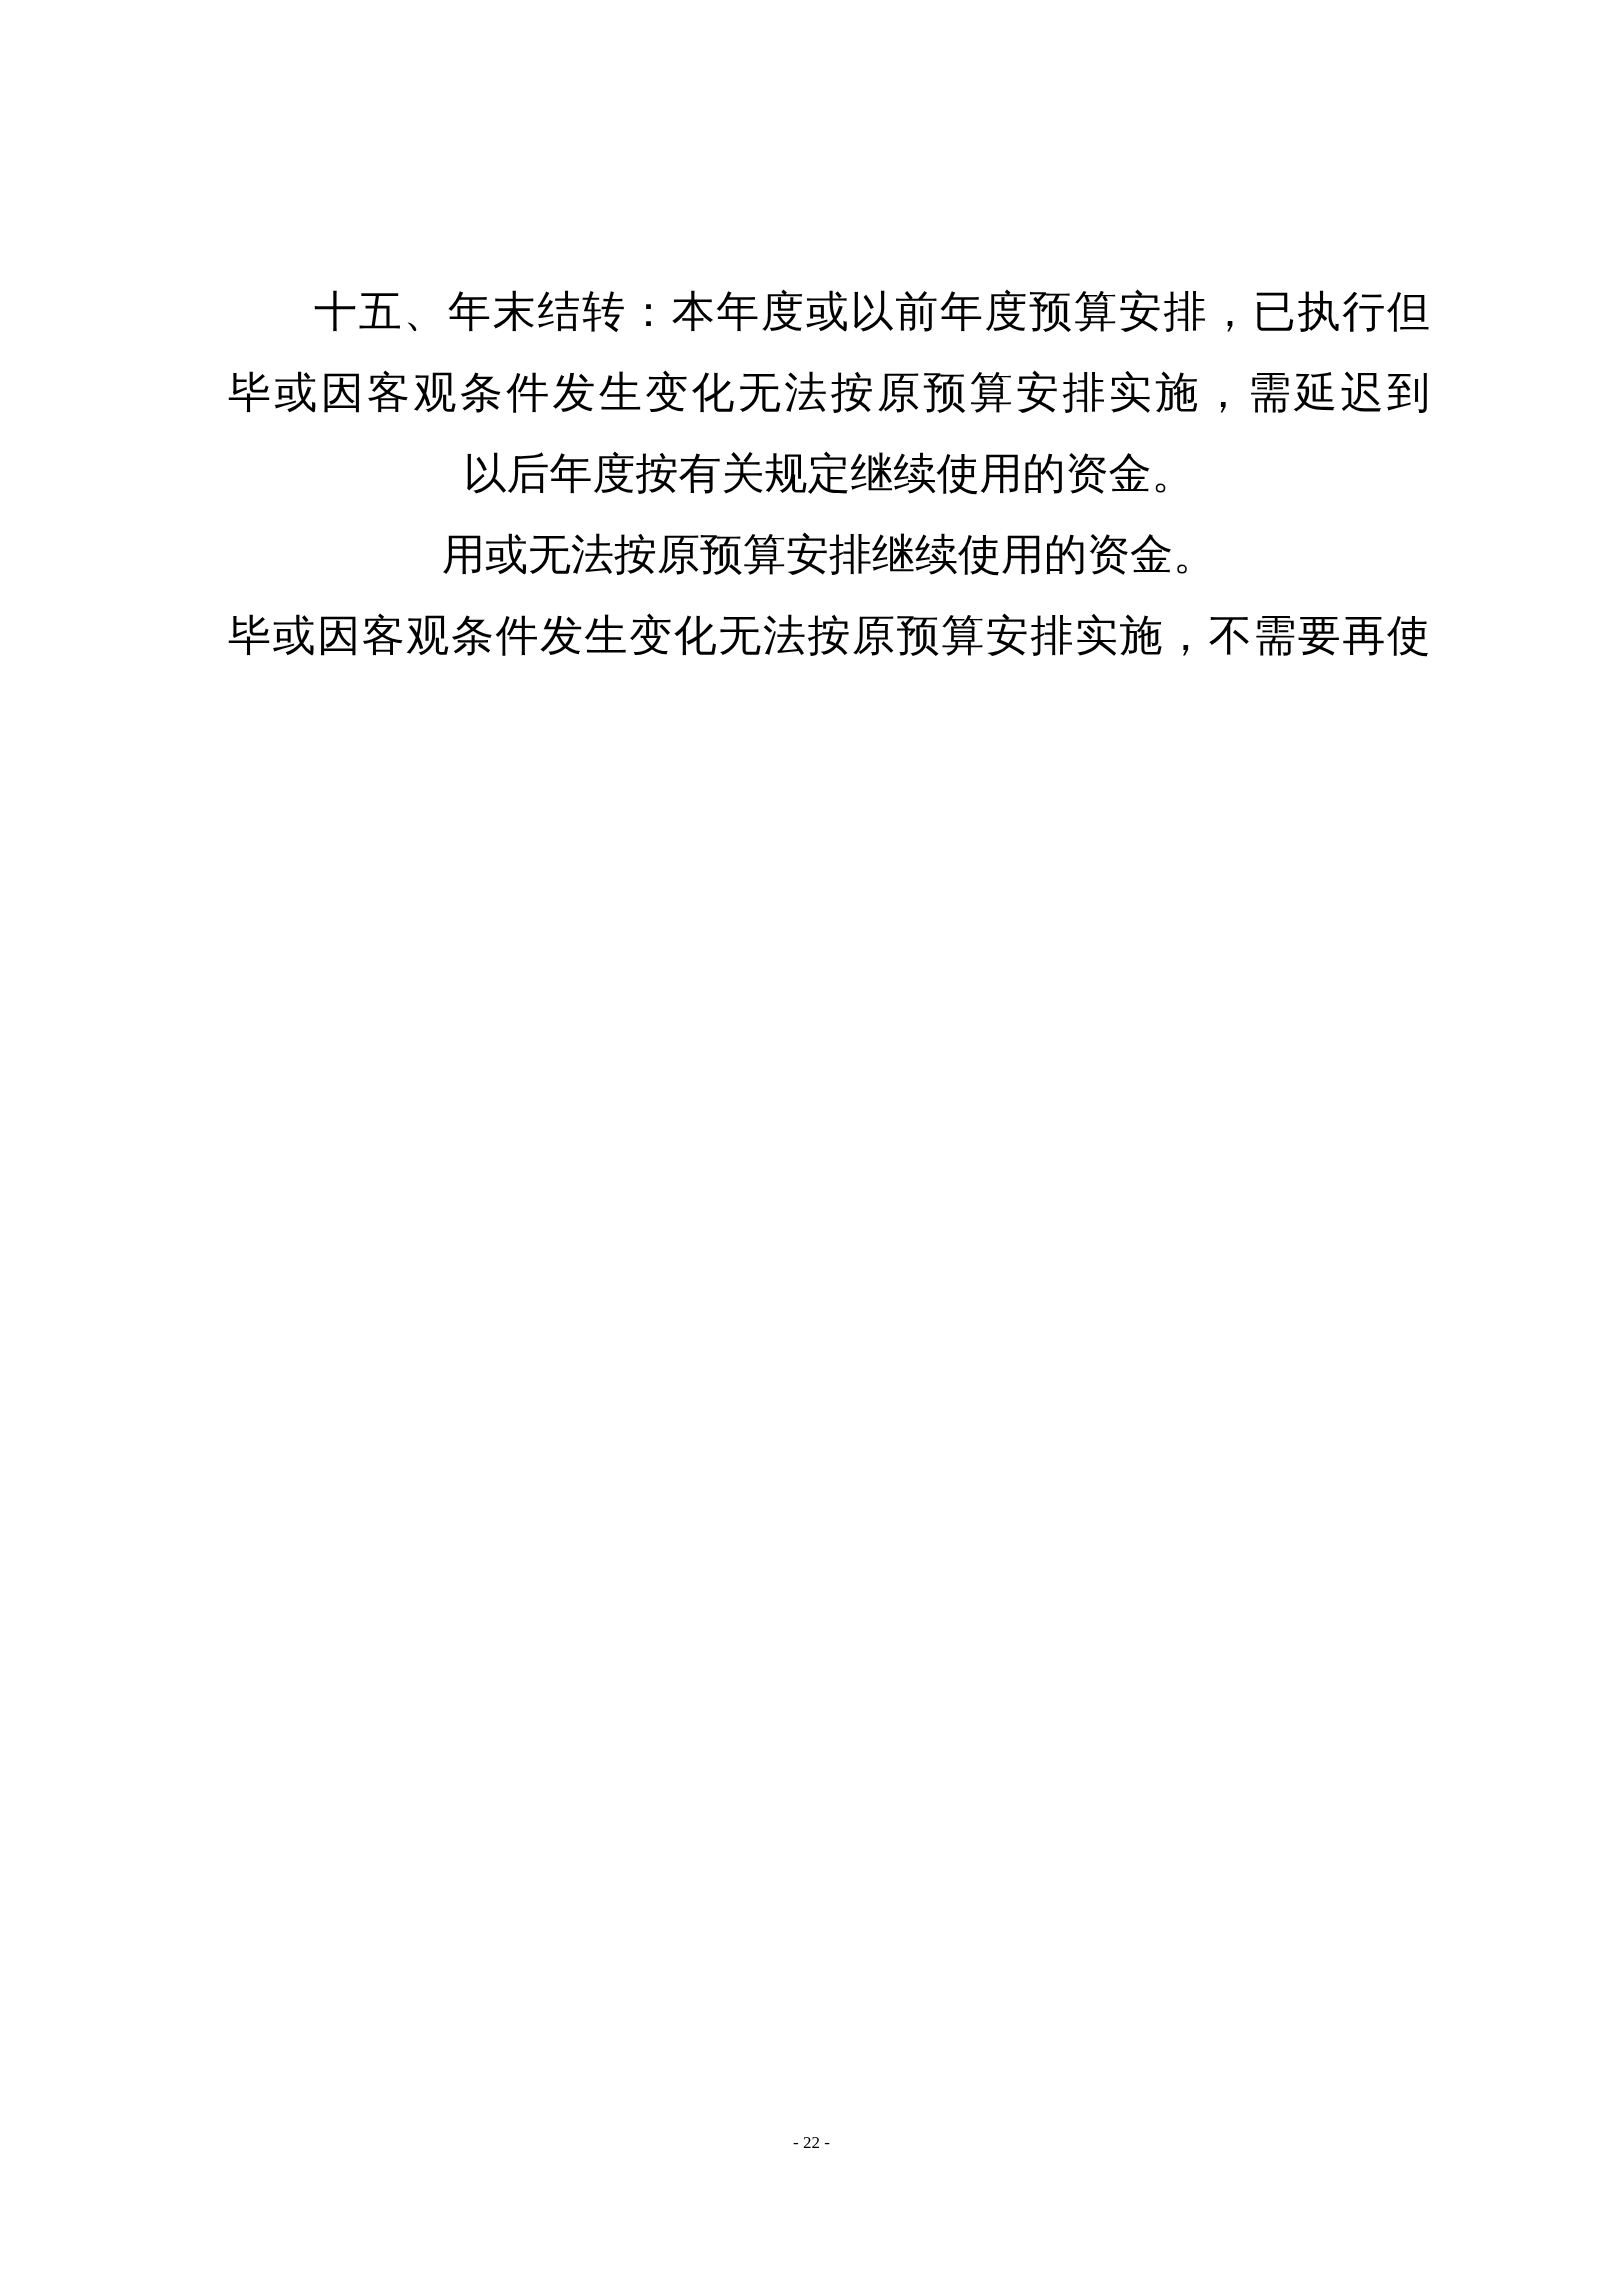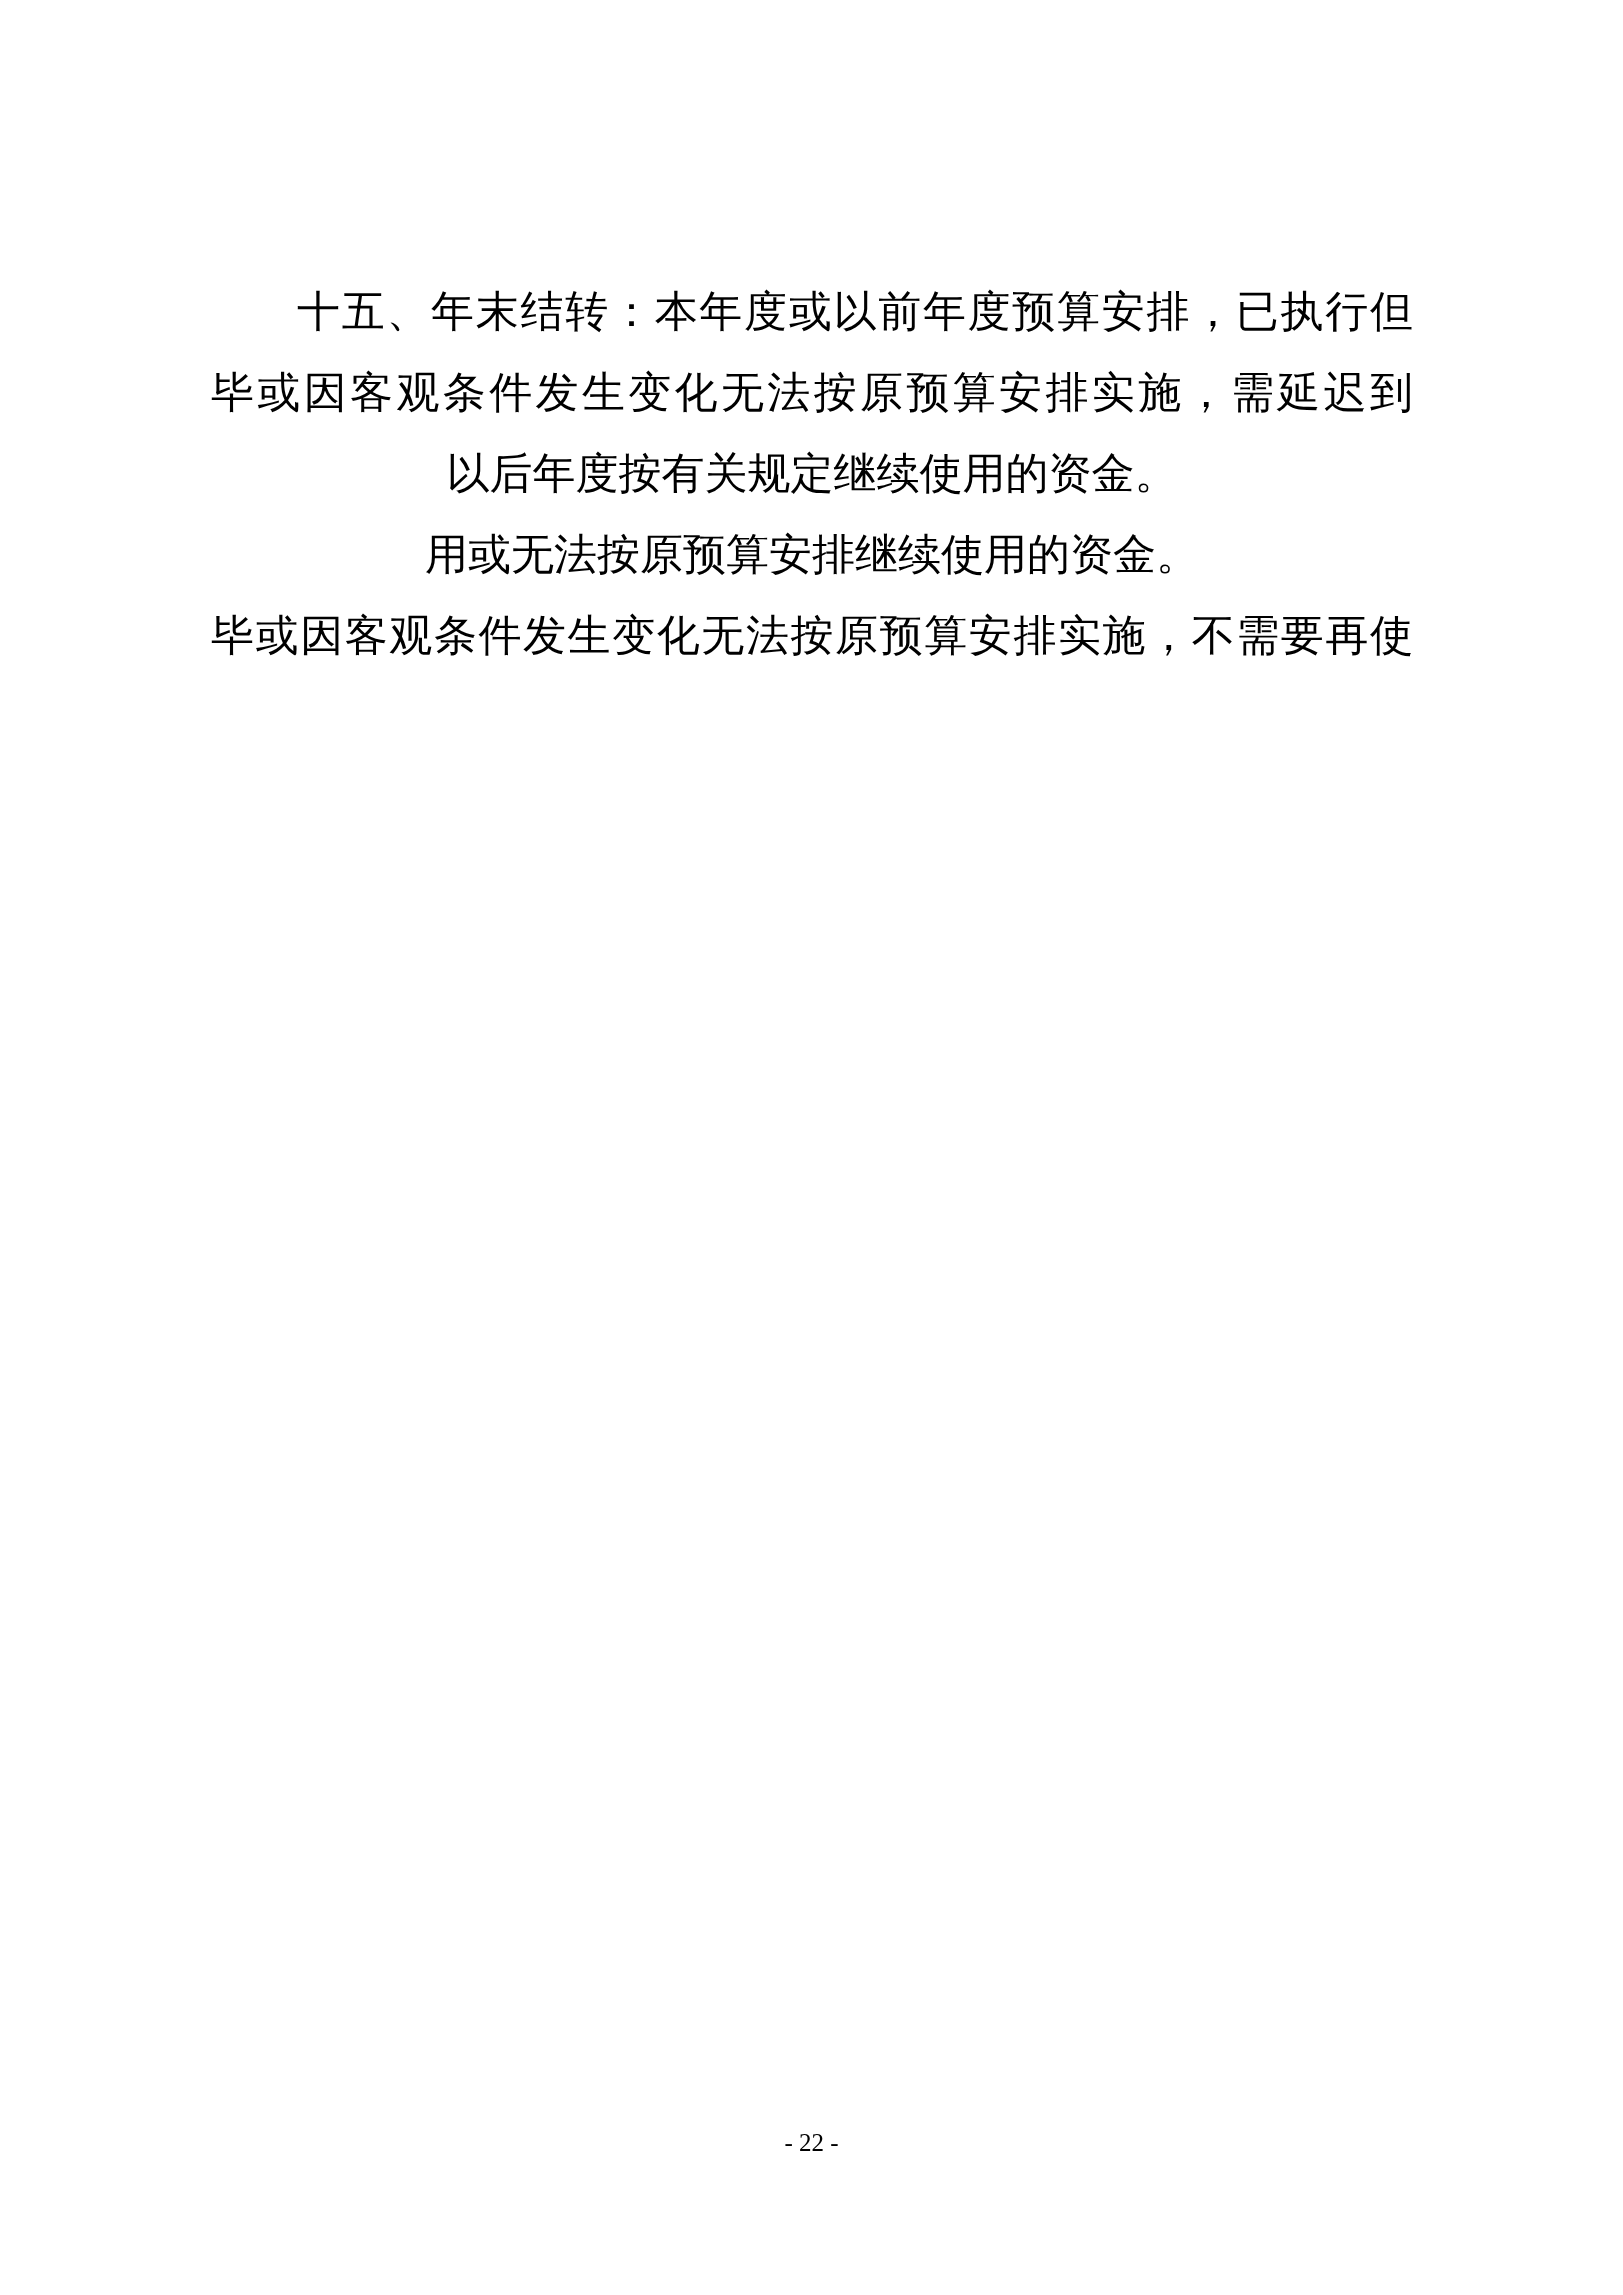--- a/index.html
+++ b/index.html
@@ -11,21 +11,21 @@
     position: relative;
     width: 1623px;
     height: 2295px;
     background: #ffffff;
     overflow: hidden;
     font-family: "DejaVu Serif", "Liberation Serif", serif;
     color: #000000;
   }
   .body-text {
     position: absolute;
-    left: 211px;
+    left: 228px;
     top: 271px;
     width: 1202px;
     font-size: 43px;
     line-height: 81px;
     letter-spacing: 0;
   }
   .paragraph {
     margin: 0;
     padding: 0;
   }
@@ -45,21 +45,21 @@
   }
   .footer {
     position: absolute;
     left: 0;
     top: 2129px;
     width: 100%;
     text-align: center;
   }
   .page-number {
     font-family: "Liberation Serif", "DejaVu Serif", serif;
-    font-size: 25px;
+    font-size: 17px;
     line-height: 28.5px;
     color: #000000;
   }
 </style>
 </head>
 <body>
 
 <div class="page">
 
   <div class="body-text">

